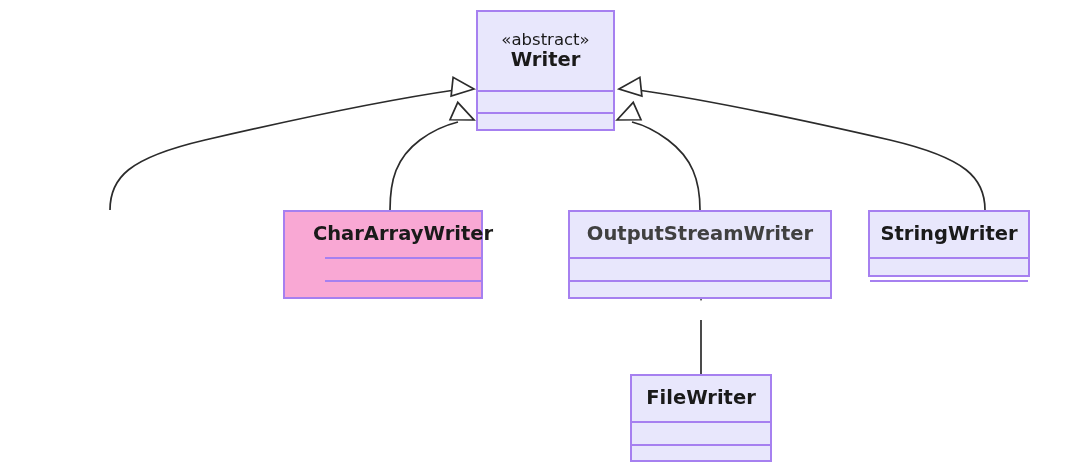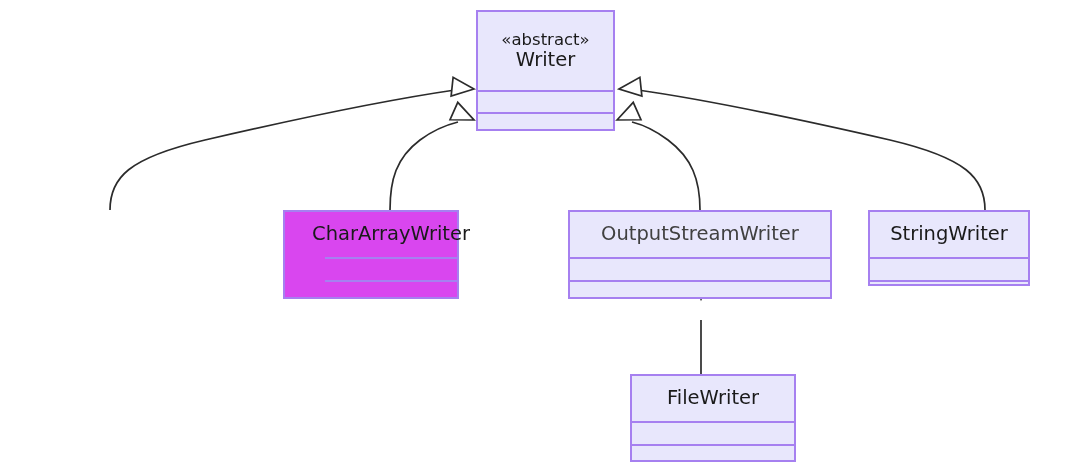--- a/index.html
+++ b/index.html
@@ -42,21 +42,21 @@
   }
   .uml-stereotype {
     font-size: 16.5px;
     font-weight: normal;
     color: #1a1a1a;
     line-height: 1.1;
     letter-spacing: 0px;
   }
   .uml-name {
     font-size: 19.5px;
-    font-weight: normal;
+    font-weight: bold;
     color: #1a1a1a;
     line-height: 1.15;
     white-space: nowrap;
   }
   .uml-attr-cell {
     box-sizing: border-box;
     border-bottom: 2px solid #a680f0;
     width: 100%;
   }
   .uml-op-cell {
@@ -95,45 +95,45 @@
   <div class="uml-class" style="left: 476px; top: 10px; width: 139px; height: 121px; background: rgb(232, 231, 252); border-color: rgb(166, 128, 240);">
     <div class="uml-name-cell" style="height: 80px; border-bottom-color: rgb(166, 128, 240);">
       <div class="uml-stereotype" style="color: rgb(26, 26, 26);">«abstract»</div>
       <div class="uml-name" style="color: rgb(26, 26, 26);">Writer</div>
     </div>
     <div class="uml-attr-cell" style="height: 22px; border-bottom-color: rgb(166, 128, 240);"></div>
     <div class="uml-op-cell"></div>
   </div>
 
 
-  <div class="uml-class" style="left: 283px; top: 210px; width: 176px; height: 89px; background: #d946ef; border-color: rgb(166, 128, 240); padding-left: 40px;">
+  <div class="uml-class" style="left: 283px; top: 210px; width: 200px; height: 89px; background: #f9a8d4; border-color: rgb(166, 128, 240); padding-left: 40px;">
     <div class="uml-name-cell" style="height: 47px; border-bottom-color: rgb(166, 128, 240);">
       <div class="uml-name" style="color: rgb(26, 26, 26);">CharArrayWriter</div>
     </div>
     <div class="uml-attr-cell" style="height: 23px; border-bottom-color: rgb(166, 128, 240);"></div>
     <div class="uml-op-cell"></div>
   </div>
 
   <div class="uml-class" style="left: 568px; top: 210px; width: 264px; height: 89px; background: rgb(232, 231, 252); border-color: rgb(166, 128, 240);">
     <div class="uml-name-cell" style="height: 47px; border-bottom-color: rgb(166, 128, 240);">
       <div class="uml-name" style="color: #404040;">OutputStreamWriter</div>
     </div>
     <div class="uml-attr-cell" style="height: 23px; border-bottom-color: rgb(166, 128, 240);"></div>
     <div class="uml-op-cell"></div>
   </div>
 
-  <div class="uml-class" style="left: 868px; top: 210px; width: 162px; height: 76px; background: rgb(232, 231, 252); border-color: rgb(166, 128, 240);">
+  <div class="uml-class" style="left: 868px; top: 210px; width: 162px; height: 67px; background: rgb(232, 231, 252); border-color: rgb(166, 128, 240);">
     <div class="uml-name-cell" style="height: 47px; border-bottom-color: rgb(166, 128, 240);">
       <div class="uml-name" style="color: rgb(26, 26, 26);">StringWriter</div>
     </div>
     <div class="uml-attr-cell" style="height: 23px; border-bottom-color: rgb(166, 128, 240);"></div>
     <div class="uml-op-cell"></div>
   </div>
 
-  <div class="uml-class" style="left: 630px; top: 374px; width: 166px; height: 88px; background: rgb(232, 231, 252); border-color: rgb(166, 128, 240);">
+  <div class="uml-class" style="left: 630px; top: 374px; width: 142px; height: 88px; background: rgb(232, 231, 252); border-color: rgb(166, 128, 240);">
     <div class="uml-name-cell" style="height: 47px; border-bottom-color: rgb(166, 128, 240);">
       <div class="uml-name" style="color: rgb(26, 26, 26);">FileWriter</div>
     </div>
     <div class="uml-attr-cell" style="height: 23px; border-bottom-color: rgb(166, 128, 240);"></div>
     <div class="uml-op-cell"></div>
   </div>
 
 </div>
 
 </body></html>

